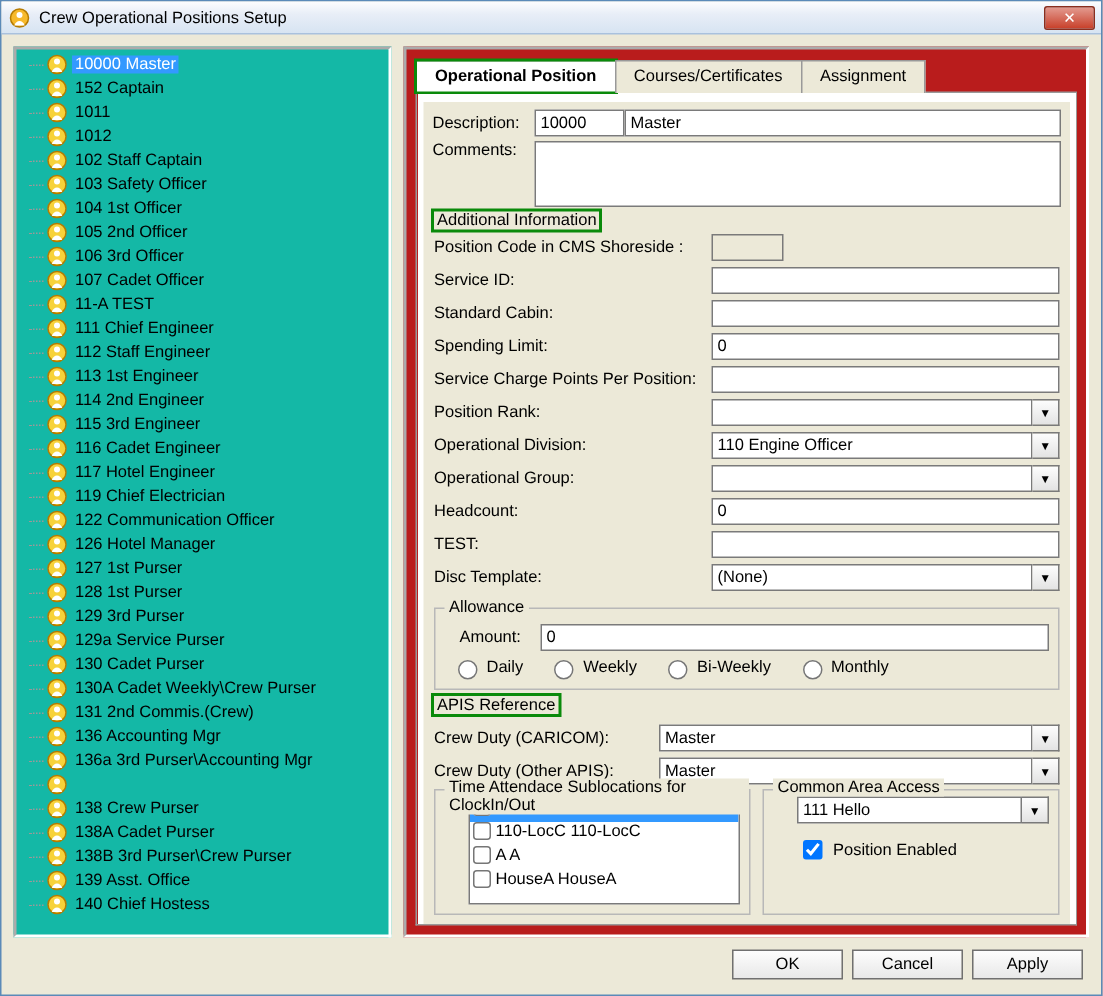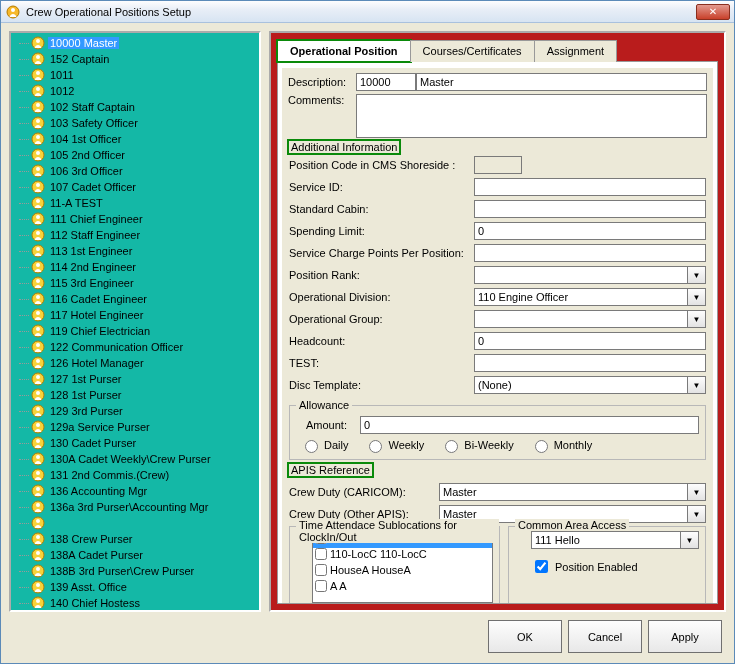--- a/index.html
+++ b/index.html
@@ -45,21 +45,21 @@
   .groupbox .legend { position:absolute; top:-8px; left:6px; background:#ece9d8; padding:0 3px; }
   .dual { display:flex; gap:8px; }
   .listbox { border:1px solid #7a7a7a; background:#fff; height:72px; overflow-y:scroll; flex:1; }
   .listbox::-webkit-scrollbar{width:16px;} .listbox::-webkit-scrollbar-track{background:#f0f0f0;border:1px solid #d4d0c8;} .listbox::-webkit-scrollbar-thumb{background:#cdcdcd;border:1px solid #a0a0a0;}
   .li-row { display:flex; align-items:flex-start; padding:0 2px; height:16px; gap:3px; }
   .li-row.sel { background:#3399ff; color:#fff; }
   .li-row input[type=checkbox]{ width:12px; height:12px; margin:0; }
   .chk { display:flex; align-items:center; gap:4px; margin-top:8px; }
   .chk input { width:13px; height:13px; }
   .btnrow { display:flex; justify-content:flex-end; gap:6px; padding:8px 4px 2px 4px; }
-  .btn { width:74px; height:33px; border:1px solid #707070; background:linear-gradient(#fdfdfd,#e8e8e8); cursor:default; display:flex; align-items:center; justify-content:center; }
+  .btn { width:74px; height:20px; border:1px solid #707070; background:linear-gradient(#fdfdfd,#e8e8e8); cursor:default; display:flex; align-items:center; justify-content:center; }
   fieldset.allow { border:1px solid #b8b8b8; padding:4px 6px 6px 6px; margin:4px 0; }
   fieldset.allow legend { padding:0 3px; background:#ece9d8; }
 </style>
 </head>
 <body>
 
 <div class="window">
   <div class="titlebar">
     <span class="app-icon">
       <svg viewBox="0 0 14 14">
@@ -496,25 +496,25 @@
                       <div class="li-row sel">
                         <input type="checkbox" style="">
                         <span>110-LocB 110-LocB</span>
                       </div>
                       <div class="li-row">
                         <input type="checkbox" style="">
                         <span>110-LocC 110-LocC</span>
                       </div>
                       <div class="li-row">
                         <input type="checkbox" style="">
-                        <span>HouseA HouseA</span>
+                        <span>A A</span>
                       </div>
                       <div class="li-row">
                         <input type="checkbox" style="">
-                        <span>A A</span>
+                        <span>HouseA HouseA</span>
                       </div>
                     </div>
               </div>
               <div class="groupbox" style="flex:1">
                 <span class="legend">Common Area Access</span>
                 <div class="combo">
                       <input class="inp" value="111 Hello" style="">
                       <div class="arrow">▼</div>
                     </div>
                 <label class="chk">

